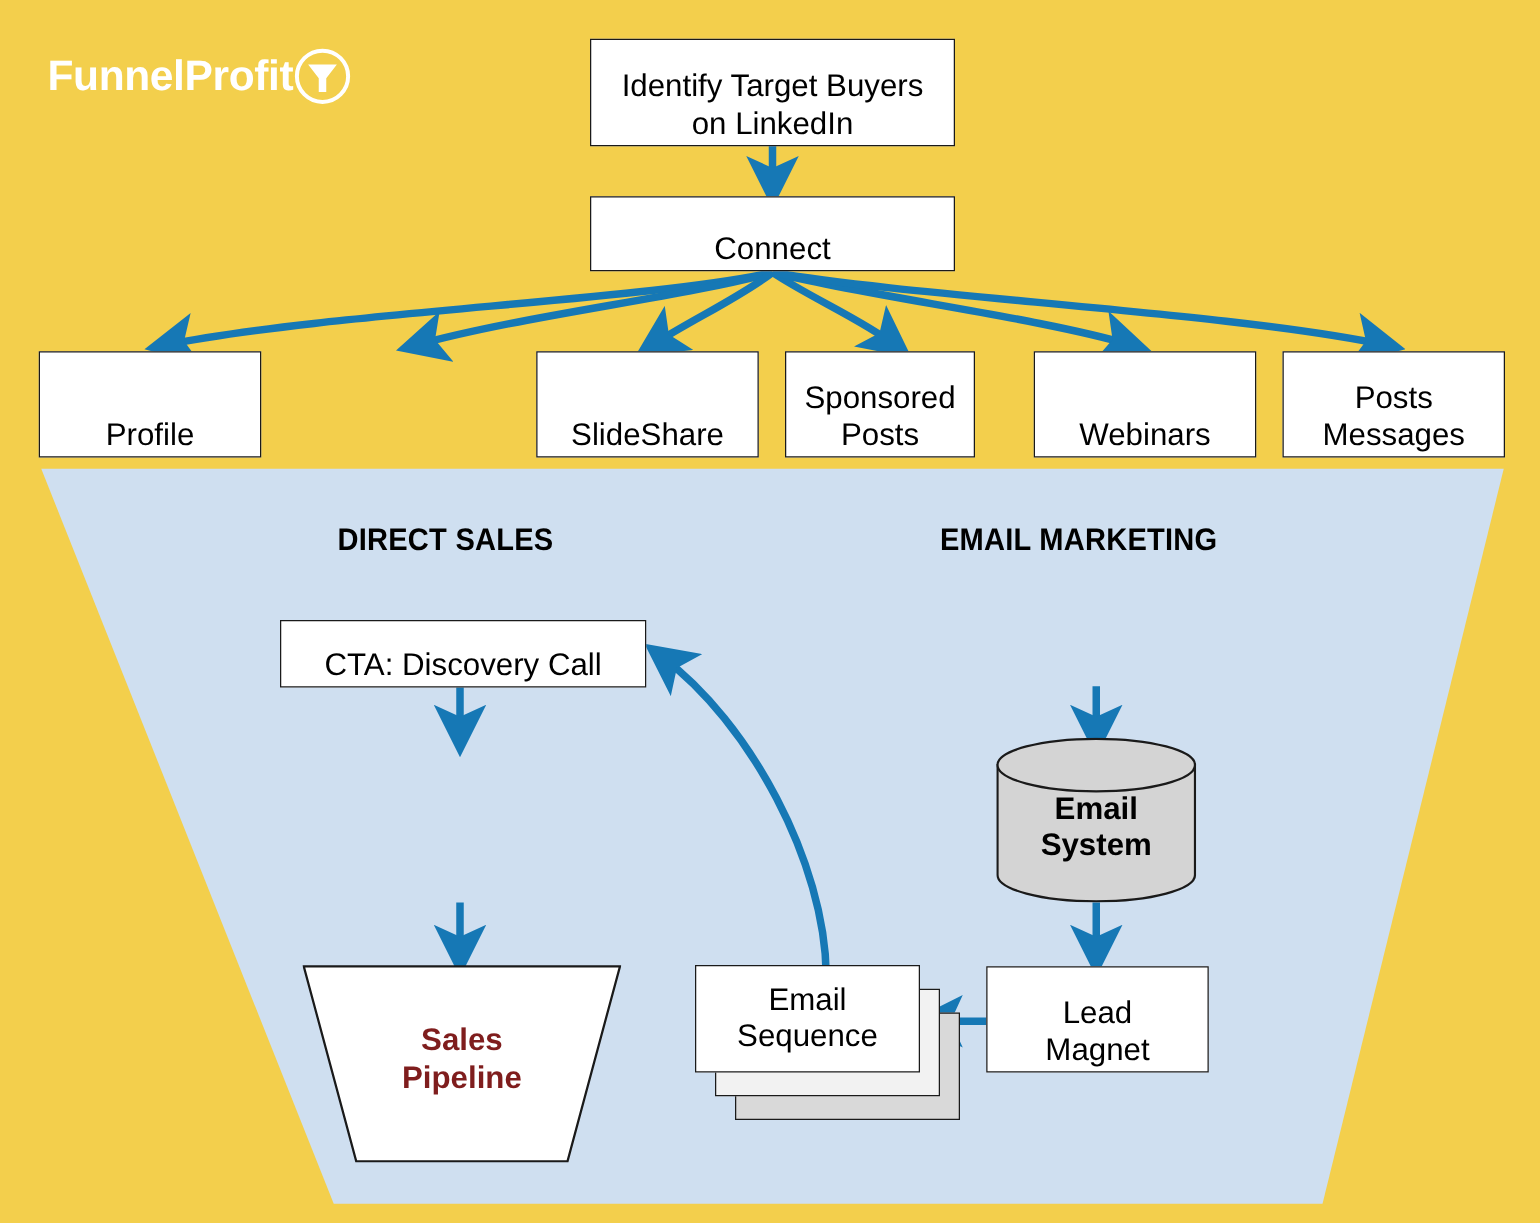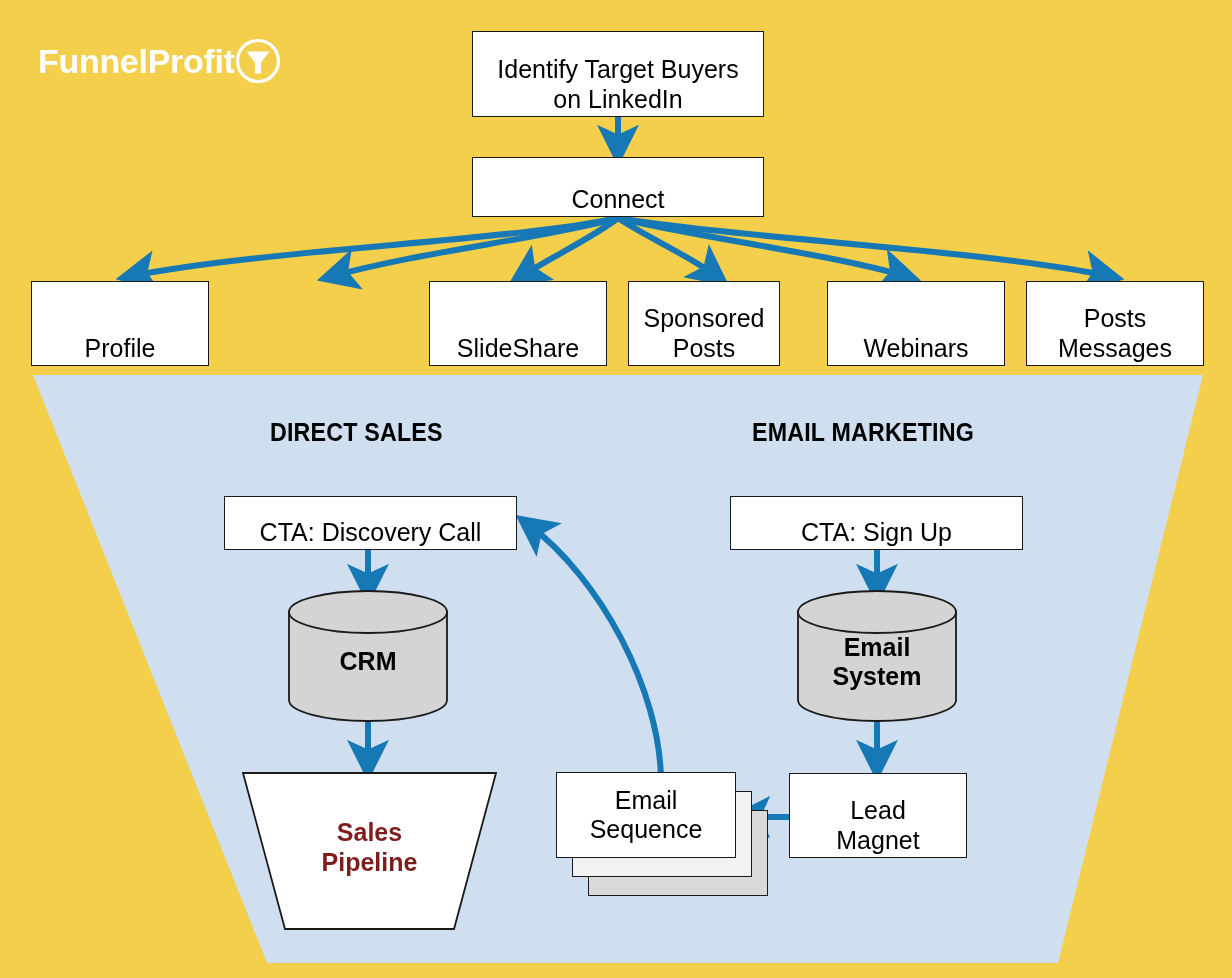--- a/index.html
+++ b/index.html
@@ -254,43 +254,33 @@
   </div>
 
   <div class="section-head" style="left:270px; top:418px;">DIRECT SALES</div>
 
   <div class="section-head" style="left:752px; top:418px;">EMAIL MARKETING</div>
 
   <div class="node" style="left:224px; top:496px; width:293px; height:54px;">
     <span>CTA: Discovery Call</span>
   </div>
 
-  <div class="cylinder" style="left:288px; top:590px; width:160px; height:132px;">
-    <svg viewBox="0 0 160 132" width="160" height="132" aria-hidden="true">
-      <path d="M1,22 L1,110 A79,21 0 0 0 159,110 L159,22 z" fill="#d4d4d4" stroke="#1a1a1a" stroke-width="1.8"></path>
-      <ellipse cx="80" cy="22" rx="79" ry="21" fill="#d4d4d4" stroke="#1a1a1a" stroke-width="1.8"></ellipse>
-    </svg>
-    <div class="cyl-label">CRM</div>
-  </div>
 
   <div class="trapezoid" style="left:242px; top:772px; width:255px; height:158px;">
     <svg viewBox="0 0 255 158" width="255" height="158" aria-hidden="true">
       <polygon points="1,1 254,1 212,157 43,157" fill="#ffffff" stroke="#1a1a1a" stroke-width="1.8"></polygon>
     </svg>
     <div class="trap-label">
       <span>
         <span>Sales</span><br>
         <span>Pipeline</span>
       </span>
     </div>
   </div>
 
-  <div class="node" style="left:730px; top:496px; width:293px; height:54px;">
-    <span>CTA: Sign Up</span>
-  </div>
 
   <div class="cylinder" style="left:797px; top:590px; width:160px; height:132px;">
     <svg viewBox="0 0 160 132" width="160" height="132" aria-hidden="true">
       <path d="M1,22 L1,110 A79,21 0 0 0 159,110 L159,22 z" fill="#d4d4d4" stroke="#1a1a1a" stroke-width="1.8"></path>
       <ellipse cx="80" cy="22" rx="79" ry="21" fill="#d4d4d4" stroke="#1a1a1a" stroke-width="1.8"></ellipse>
     </svg>
     <div class="cyl-label">
       <span>
         <span>Email</span><br>
         <span>System</span>

